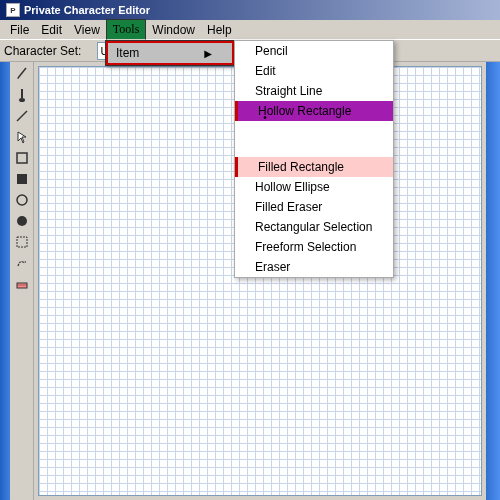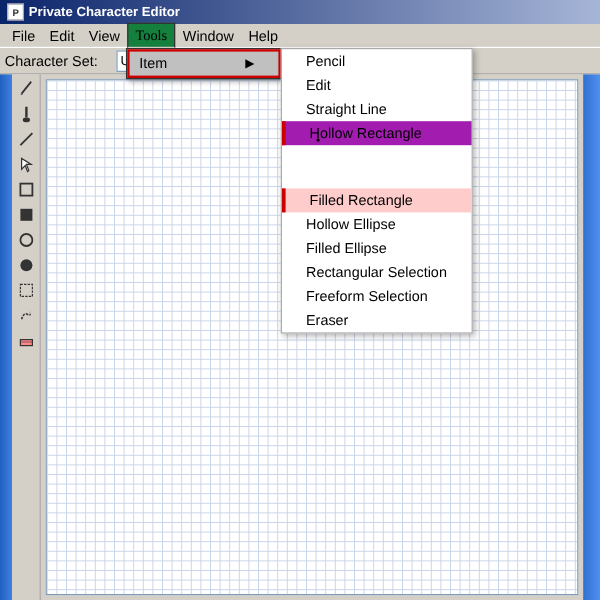--- a/index.html
+++ b/index.html
@@ -321,19 +321,19 @@
   </div>
 </div>
 
 <div class="item-submenu">
   <div class="submenu-item">Pencil</div>
   <div class="submenu-item">Edit</div>
   <div class="submenu-item">Straight Line</div>
   <div class="submenu-item red-highlight">Hollow Rectangle</div>
   <div class="submenu-item red-highlight2">Filled Rectangle</div>
   <div class="submenu-item">Hollow Ellipse</div>
-  <div class="submenu-item">Filled Ellipse</div>
+  <div class="submenu-item">Filled Eraser</div>
   <div class="submenu-item">Rectangular Selection</div>
   <div class="submenu-item">Freeform Selection</div>
   <div class="submenu-item">Eraser</div>
 </div>
 
 <div class="checkmark-area">•</div>
 
 </body></html>

